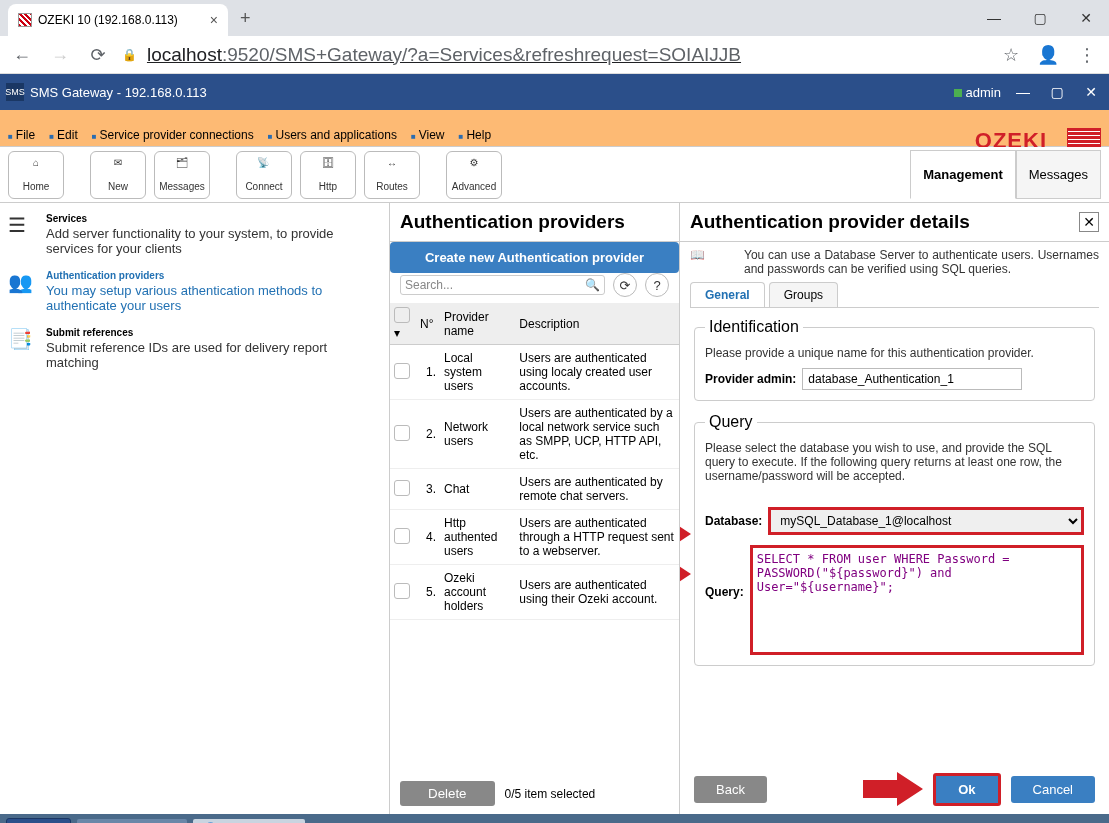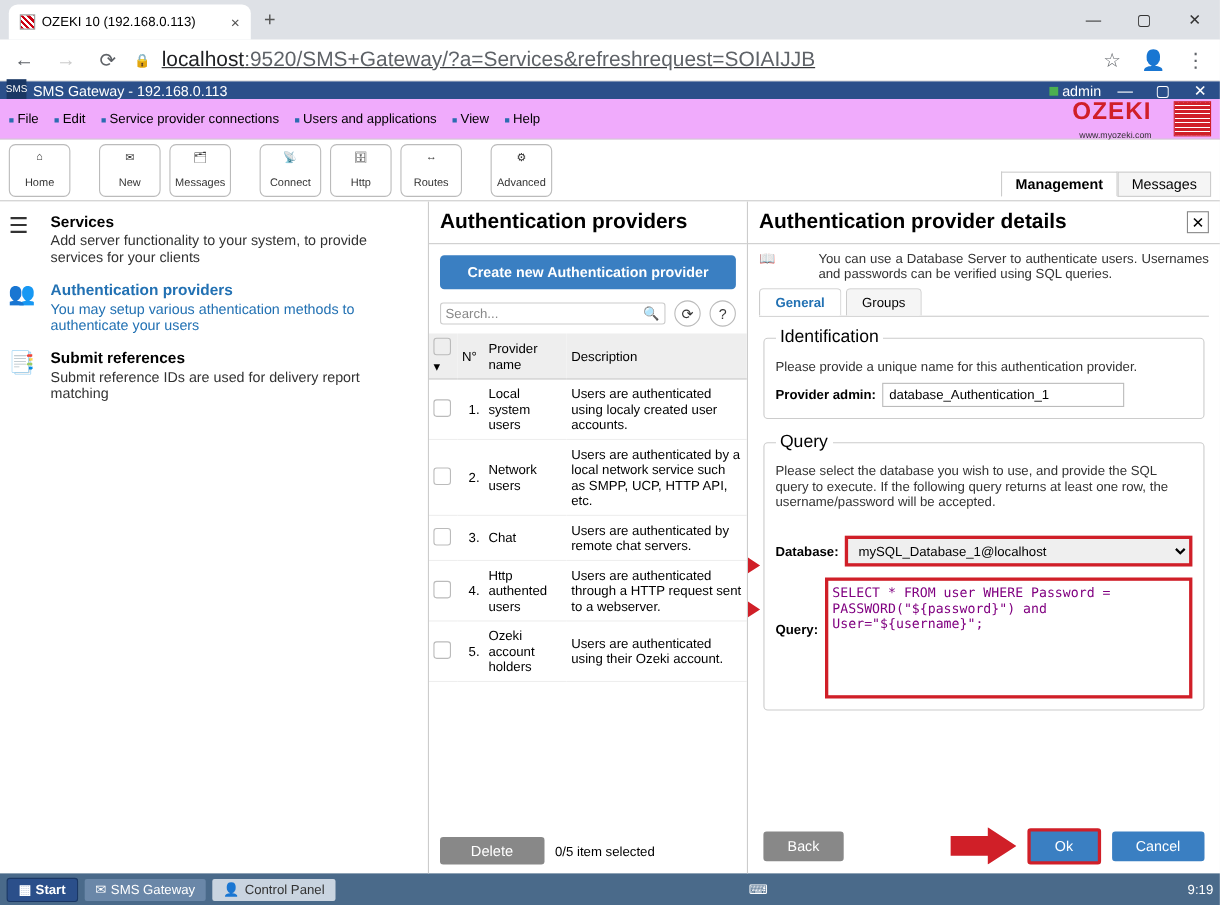--- a/index.html
+++ b/index.html
@@ -16,56 +16,56 @@
 
 .browser-address { height: 38px; background:#fff; display:flex; align-items:center; padding:0 8px; gap:10px; border-bottom:1px solid #ddd; }
 .nav-btn { width:28px; text-align:center; color:#5f6368; font-size:18px; }
 .url-lock { color:#5f6368; font-size:12px; }
 .url-bar { flex:1; color:#202124; font-size:19px;text-decoration:underline; }
 .url-host { color:#202124; }
 .url-path { color:#5f6368; }
 .addr-icon { width:28px; text-align:center; color:#5f6368; font-size:18px; }
 
 
-.app-titlebar { height: 16px; background:#2b4f8a; color:#fff; display:flex; align-items:flex-end; padding:0 6px; font-size:13px; }
+.app-titlebar { height: 36px; background:#2b4f8a; color:#fff; display:flex; align-items:center; padding:0 6px; font-size:13px; }
 .app-titlebar .app-icon-box { width:18px; height:18px; background:#1a3764; margin-right:6px; display:flex; align-items:center; justify-content:center; font-size:9px; }
 .app-titlebar .right { margin-left:auto; display:flex; align-items:center; gap:10px; }
 .green-dot { width:8px; height:8px; background:#4caf50; display:inline-block; margin-right:4px; }
 .win-ctrl { width:24px; text-align:center; font-size:14px; }
 
 
-.menubar { height:24px; background:#f0abfc; display:flex; align-items:center; padding:18px 8px; gap:14px; font-size:12px; border-bottom:1px solid #ccc; }
+.menubar { height:24px; background:#fdba74; display:flex; padding:18px 8px; gap:14px; font-size:12px; border-bottom:1px solid #ccc; }
 .menubar .sq { color:#2b6cb0; font-size:8px; margin-right:3px; }
 .logo-area { margin-left:auto; text-align:right; }
 .ozeki-logo { color:#d01f28; font-weight:bold; font-size:22px; letter-spacing:1px; }
 .ozeki-url { font-size:8px; color:#333; }
 .logo-grid { width:34px; height:32px; display:inline-block; background:repeating-linear-gradient(0deg,#d01f28,#d01f28 3px,#fff 3px,#fff 4px),repeating-linear-gradient(90deg,#d01f28,#d01f28 3px,#fff 3px,#fff 4px); border:1px solid #d01f28; vertical-align:middle; margin-left:6px; }
 
 
 .toolbar-row { background:#fff; display:flex; align-items:center; padding:4px 8px; gap:8px; border-bottom:1px solid #ccc; position:relative; }
 .tool-btn { border:1px solid #bbb; border-radius:6px; width:56px; height:48px; display:flex; flex-direction:column; align-items:center; justify-content:center; font-size:10px; color:#333; gap:2px; }
 .tool-btn svg, .tool-btn .ico { height:22px; }
 .tab-buttons { margin-left:auto; display:flex; align-self:flex-end; margin-bottom:-1px; }
-.tab-buttons .tab { border:1px solid #ccc; padding:3px 12px; font-size:13px; background:#f5f5f5; }
+.tab-buttons .tab { border:1px solid #ccc; padding:16px 12px; font-size:13px; background:#f5f5f5; }
 .tab-buttons .tab.active { background:#fff; font-weight:bold; border-bottom:1px solid #fff; }
 
 
 .main-area { display:flex; height: calc(823px - 36px - 38px - 28px - 24px - 56px - 30px); background:#fff; }
 .sidebar { width:390px; border-right:1px solid #ccc; padding:10px 8px; }
 .sidebar-item { display:flex; gap:10px; margin-bottom:14px; }
 .sidebar-icon { width:28px; font-size:20px; color:#333; flex-shrink:0; }
-.sidebar-item h4 { font-size:14px; font-weight:bold; margin-bottom:2px; }
+.sidebar-item h4 { font-size:10px; font-weight:bold; margin-bottom:2px; }
 .sidebar-item p { font-size:13px; color:#333; }
 .sidebar-item.selected h4 { color:#2271b3; }
 .sidebar-item.selected p { color:#2271b3; }
 .sidebar-sel-wrap { position:relative; }
 
 .middle-panel { width:290px; border-right:1px solid #ccc; display:flex; flex-direction:column; }
 .panel-header { font-size:19px; font-weight:bold; padding:8px 10px; border-bottom:1px solid #ccc; }
-.create-btn { margin:10px; background:#3a7fc2; color:#fff; border:none; border-radius:4px; padding:8px 10px; font-size:13px; font-weight:bold; }
+.create-btn { background:#3a7fc2; color:#fff; border:none; border-radius:4px; padding:8px 10px; font-size:13px; font-weight:bold; }
 .search-row { display:flex; align-items:center; padding:0 10px; gap:8px; margin-bottom:6px; }
 .search-box { flex:1; display:flex; align-items:center; border:1px solid #ccc; border-radius:3px; padding:2px 4px; font-size:12px; color:#888; }
 .round-btn { width:24px; height:24px; border:1px solid #bbb; border-radius:50%; display:flex; align-items:center; justify-content:center; font-size:13px; color:#333; }
 
 .provider-table { flex:1; overflow:auto; }
 .provider-table table { width:100%; border-collapse:collapse; font-size:12px; }
 .provider-table th { text-align:left; background:#eee; padding:4px; border-bottom:1px solid #ccc; font-weight:normal; }
 .provider-table td { padding:6px 4px; border-bottom:1px solid #eee; vertical-align:middle; }
 .provider-table .chk { width:16px; height:16px; border:1px solid #bbb; border-radius:3px; display:inline-block; }
 .table-footer { padding:8px 10px; display:flex; align-items:center; gap:10px; font-size:12px; }
@@ -90,21 +90,21 @@
 .field-row { display:flex; align-items:center; gap:6px; margin-top:8px; font-size:12px; }
 .field-row label { font-weight:bold; }
 .field-row input[type=text], .field-row select { border:1px solid #bbb; padding:3px 5px; font-size:12px; flex:1; }
 .query-box { border:3px solid #d01f28; width:100%; height:110px; font-family:monospace; font-size:12px; padding:4px; resize:none; color:#800080; }
 .db-select { border:3px solid #d01f28 !important; }
 .help-text { font-size:12px; color:#333; }
 
 .rp-buttons { text-align:right; padding:8px 14px; display:flex; gap:10px; align-items:center; }
 .btn { padding:6px 22px; font-size:13px; border:none; border-radius:3px; color:#fff; }
 .btn-back { background:#888; margin-right:auto; }
-.btn-ok { background:#3a7fc2; font-weight:normal; border:3px solid #d01f28; }
+.btn-ok { background:#3a7fc2; font-weight:bold; border:3px solid #d01f28; }
 .btn-cancel { background:#3a7fc2; }
 
 
 .taskbar { height:30px; background:#4a6a8a; display:flex; align-items:center; padding:0 6px; gap:6px; font-size:12px; color:#fff; }
 .start-btn { background:#2b4f8a; border:1px solid #1a3764; padding:3px 10px; border-radius:3px; display:flex; align-items:center; gap:4px; font-weight:bold; }
 .task-btn { background:#6a87a8; padding:3px 10px; border-radius:2px; display:flex; align-items:center; gap:4px; }
 .task-btn.light { background:#c9d4e0; color:#333; }
 .taskbar .clock { margin-left:auto; }
 .kbd-icon { margin-left:auto; margin-right:6px; }
 svg.arr{position:absolute;}

